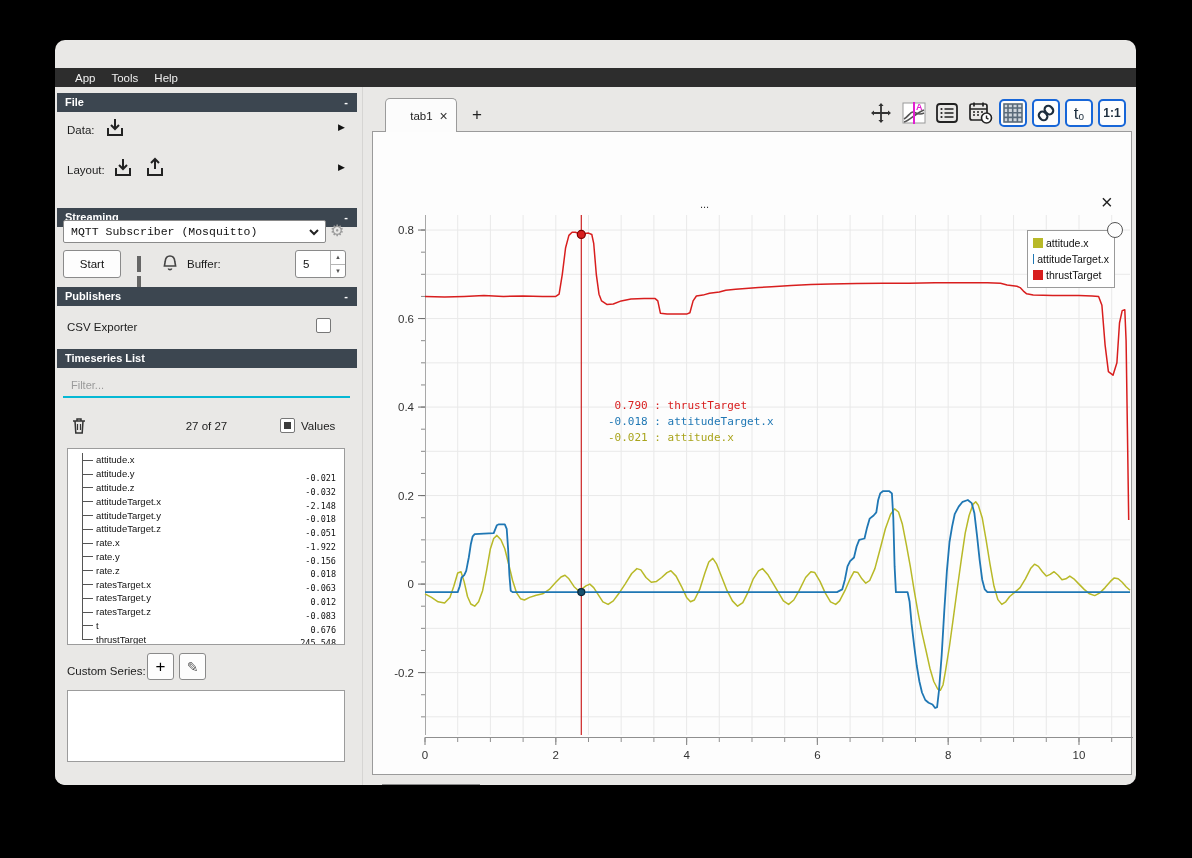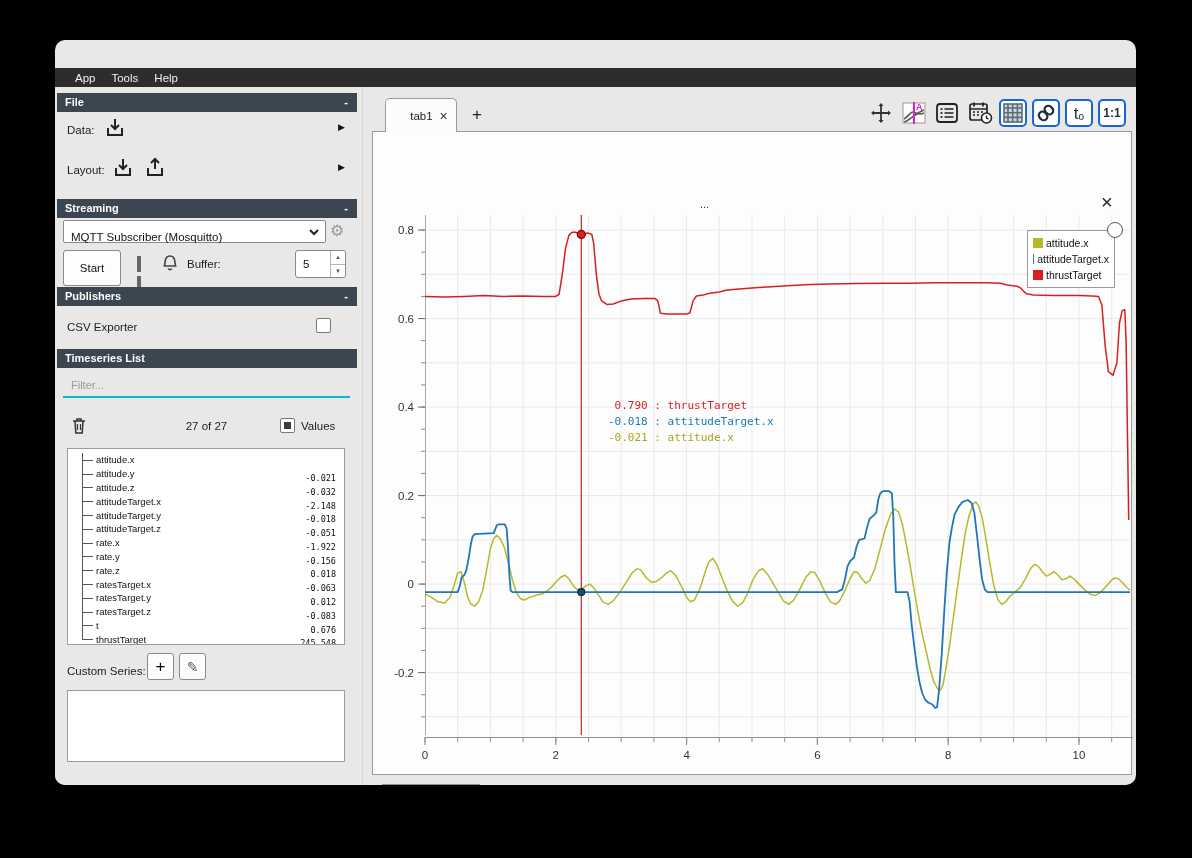--- a/index.html
+++ b/index.html
@@ -19,25 +19,25 @@
   
   .menubar { position:absolute; left:0; top:28px; right:0; height:19px; background:#2d2d2d; display:flex; align-items:center; padding-left:12px; }
   .menu-item { color:#f0f0f0; font-size:11.5px; padding:2px 8px; }
   
   .sidebar { position:absolute; left:0; top:47px; width:303px; bottom:0; background:#e9e8e6; }
   .sect-head { position:absolute; left:2px; width:300px; height:19px; background:#3c4650; color:#fff; font-size:11px; font-weight:bold; line-height:19px; padding:0 8px; }
   .sect-head .dash { position:absolute; right:9px; top:0; font-weight:bold; }
   .side-label { position:absolute; font-size:11.5px; color:#1c1c1c; }
   .arrow-right { position:absolute; font-size:9px; color:#111; }
   .icon-btn svg { display:block; }
-  .combo { position:absolute; left:8px; top:180px; width:263px; height:23px; background:#fff; border:1px solid #8a8a8a; border-radius:2px; font-size:11.5px; color:#111; line-height:21px; padding:6px 22px 0 7px; }
+  .combo { position:absolute; left:8px; top:180px; width:263px; height:23px; background:#fff; border:1px solid #8a8a8a; border-radius:2px; font-size:11.5px; color:#111; line-height:21px; padding:0 22px 0 7px;font-family:Liberation Mono, monospace; }
   .combo .chev { position:absolute; right:4px; top:4px; }
   .gear { position:absolute; left:275px; top:181px; font-size:16px; color:#9b9b9b; }
   .btn { background:#fdfdfd; border:1px solid #8a8a8a; border-radius:3px; font-size:11.5px; color:#111; text-align:center; }
-  .start-btn { position:absolute; left:8px; top:210px; width:58px; height:36px; line-height:26px; }
+  .start-btn { position:absolute; left:8px; top:210px; width:58px; height:28px; line-height:26px; }
   .pause { position:absolute; left:82px; top:216px; width:12px; height:16px; }
   .pause span { display:inline-block; width:4px; height:16px; background:#666; margin-right:3px; }
   .spin { position:absolute; background:#fff; border:1px solid #8a8a8a; border-radius:3px; display:flex; }
   .spin .val { flex:1; font-size:11.5px; color:#111; padding-left:7px; align-self:center; }
   .spin .arrows { width:15px; border-left:1px solid #b5b5b5; display:flex; flex-direction:column; }
   .spin .arrows span { flex:1; font-size:6px; color:#555; text-align:center; line-height:12px; }
   .spin .arrows span:first-child { border-bottom:1px solid #b5b5b5; }
   .checkbox { position:absolute; width:15px; height:15px; background:#fff; border:1px solid #777; border-radius:2px; }
   .checkbox.partial::after { content:""; position:absolute; left:3px; top:3px; width:7px; height:7px; background:#3c3c3c; }
   .filter-input { position:absolute; left:8px; top:334px; width:287px; height:24px; background:transparent; border:none; border-bottom:2px solid #06b8d4; font-size:11px; color:#333; padding-left:8px; outline:none; }
@@ -115,21 +115,21 @@
         </svg>
     </span>
     <span class="icon-btn" style="position:absolute; left:88px; top:69px">
       <svg width="24" height="24" viewBox="0 0 24 24">
           <path d="M5 12v7h14v-7" fill="none" stroke="#222" stroke-width="2"></path>
           <path d="M12 13V4M8 7l4-4 4 4" fill="none" stroke="#222" stroke-width="2"></path>
         </svg>
     </span>
     <span class="arrow-right" style="left:283px; top:75px">▶</span>
 
-    <div class="sect-head" style="top:112px">
+    <div class="sect-head" style="top:121px">
       <span>Streaming</span>
       <span class="dash">-</span>
     </div>
     <div class="combo" style="top:133px">
       <span>MQTT Subscriber (Mosquitto)</span>
       <span class="chev">
         <svg width="14" height="14" viewBox="0 0 14 14">
             <path d="M3 5l4 4 4-4" fill="none" stroke="#222" stroke-width="2"></path>
           </svg>
       </span>

